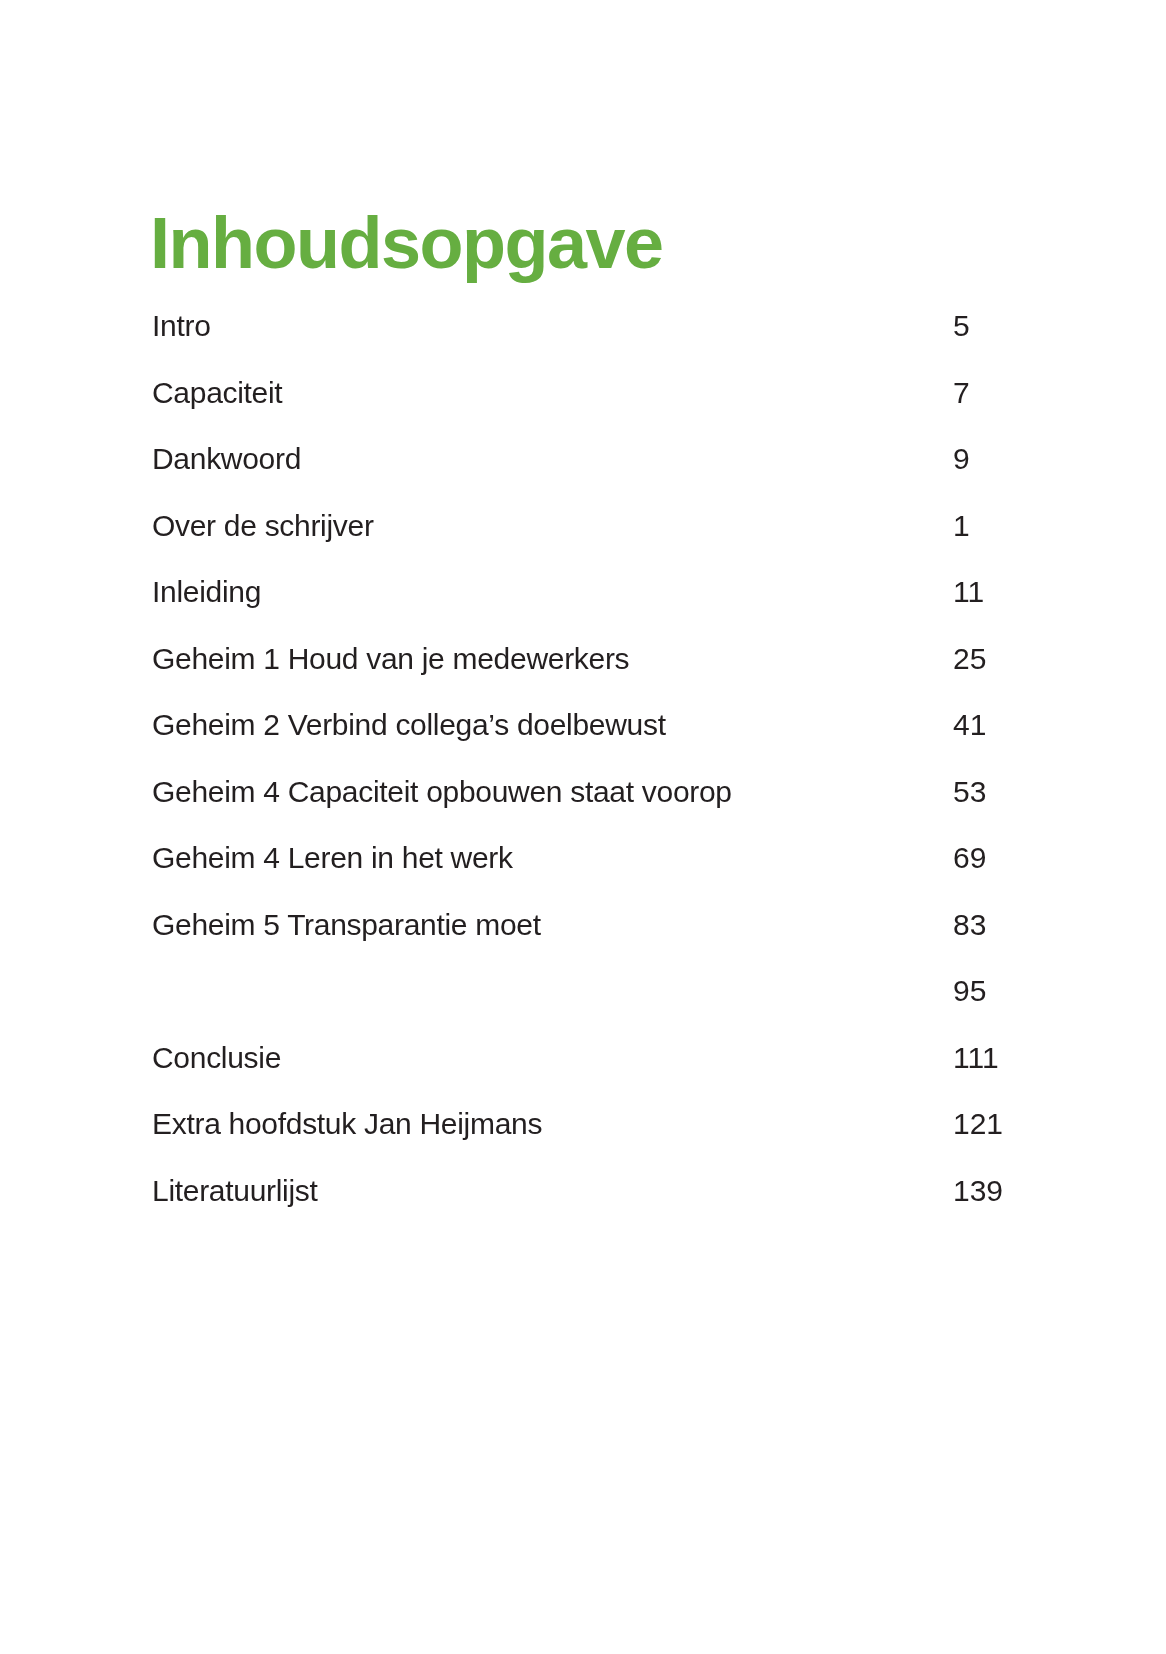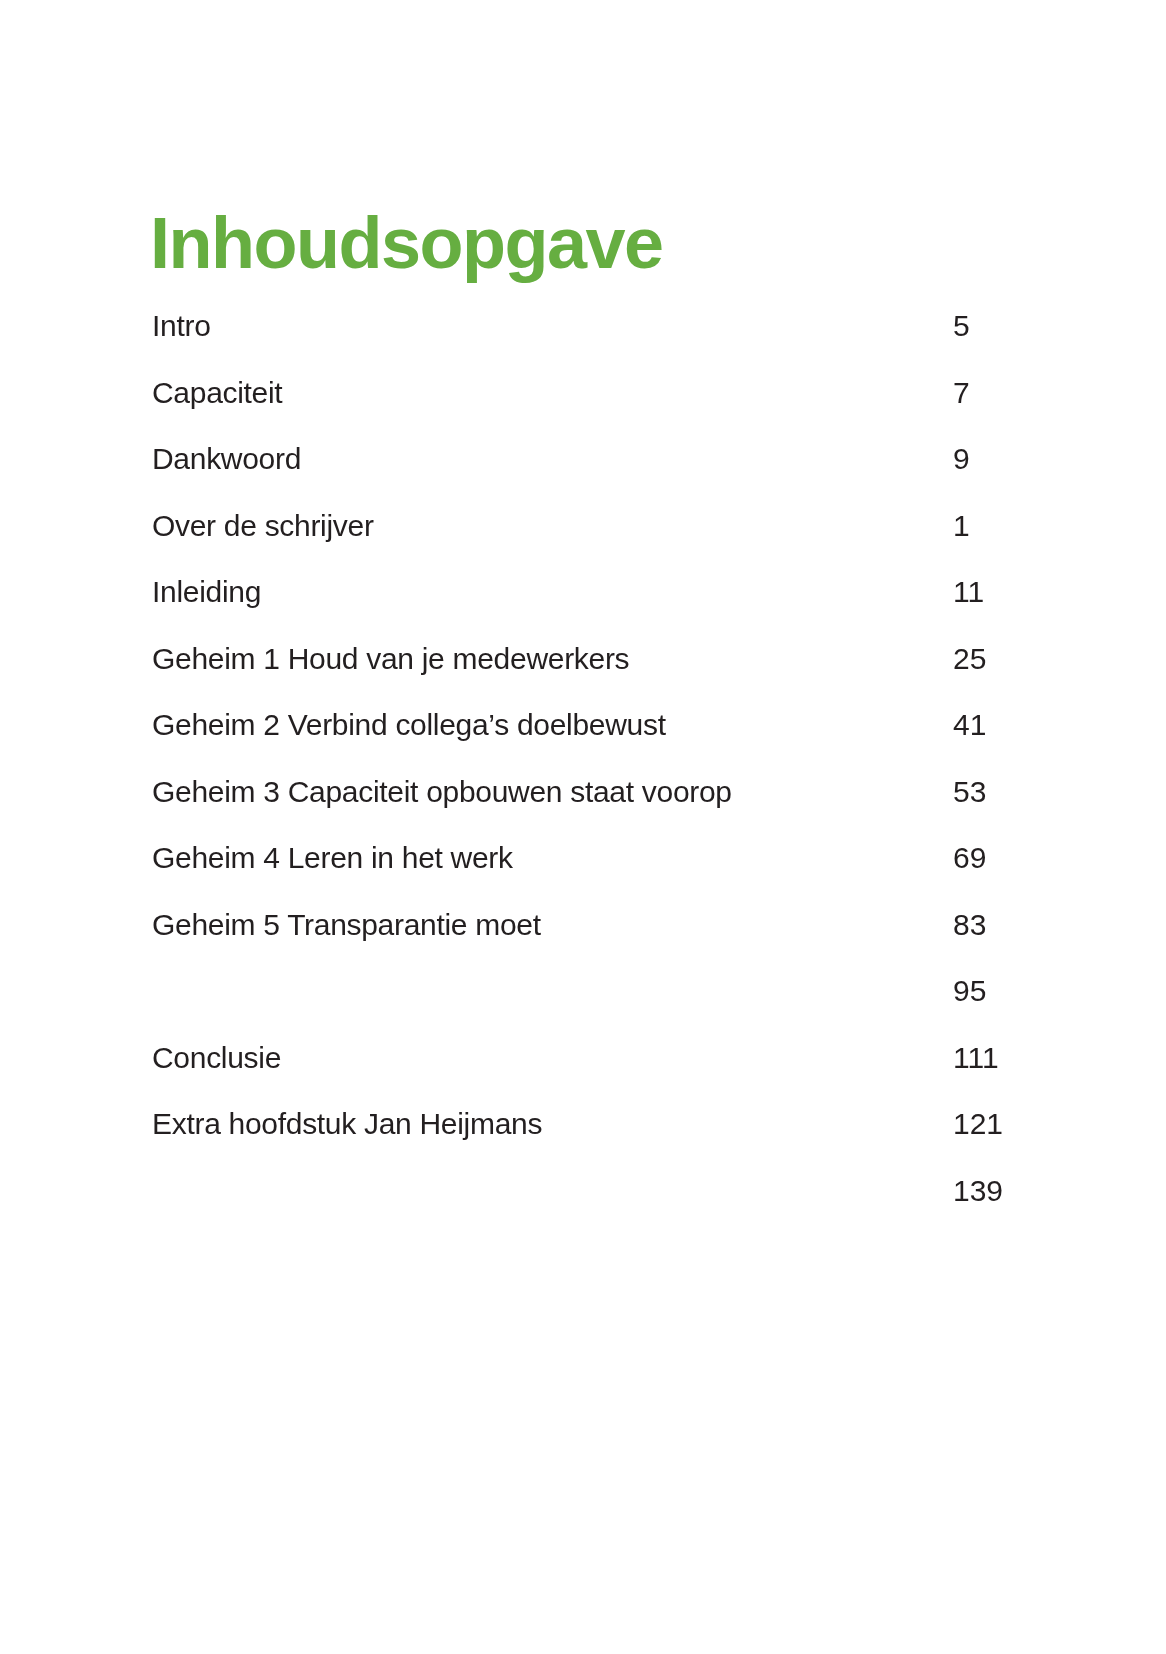--- a/index.html
+++ b/index.html
@@ -90,21 +90,21 @@
     <span class="toc-label">Geheim 1 Houd van je medewerkers</span>
     <span class="toc-page">25</span>
   </div>
 
   <div class="toc-row">
     <span class="toc-label">Geheim 2 Verbind collega’s doelbewust</span>
     <span class="toc-page">41</span>
   </div>
 
   <div class="toc-row">
-    <span class="toc-label">Geheim 3 Capaciteit opbouwen staat voorop</span>
+    <span class="toc-label">Geheim 4 Capaciteit opbouwen staat voorop</span>
     <span class="toc-page">53</span>
   </div>
 
   <div class="toc-row">
     <span class="toc-label">Geheim 4 Leren in het werk</span>
     <span class="toc-page">69</span>
   </div>
 
   <div class="toc-row">
     <span class="toc-label">Geheim 5 Transparantie moet</span>
@@ -119,16 +119,17 @@
     <span class="toc-label">Conclusie</span>
     <span class="toc-page">111</span>
   </div>
 
   <div class="toc-row">
     <span class="toc-label">Extra hoofdstuk Jan Heijmans</span>
     <span class="toc-page">121</span>
   </div>
 
   <div class="toc-row">
+    <span class="toc-label">Literatuurlijst</span>
     <span class="toc-page">139</span>
   </div>
 </div>
 </div>
 
 </body></html>

